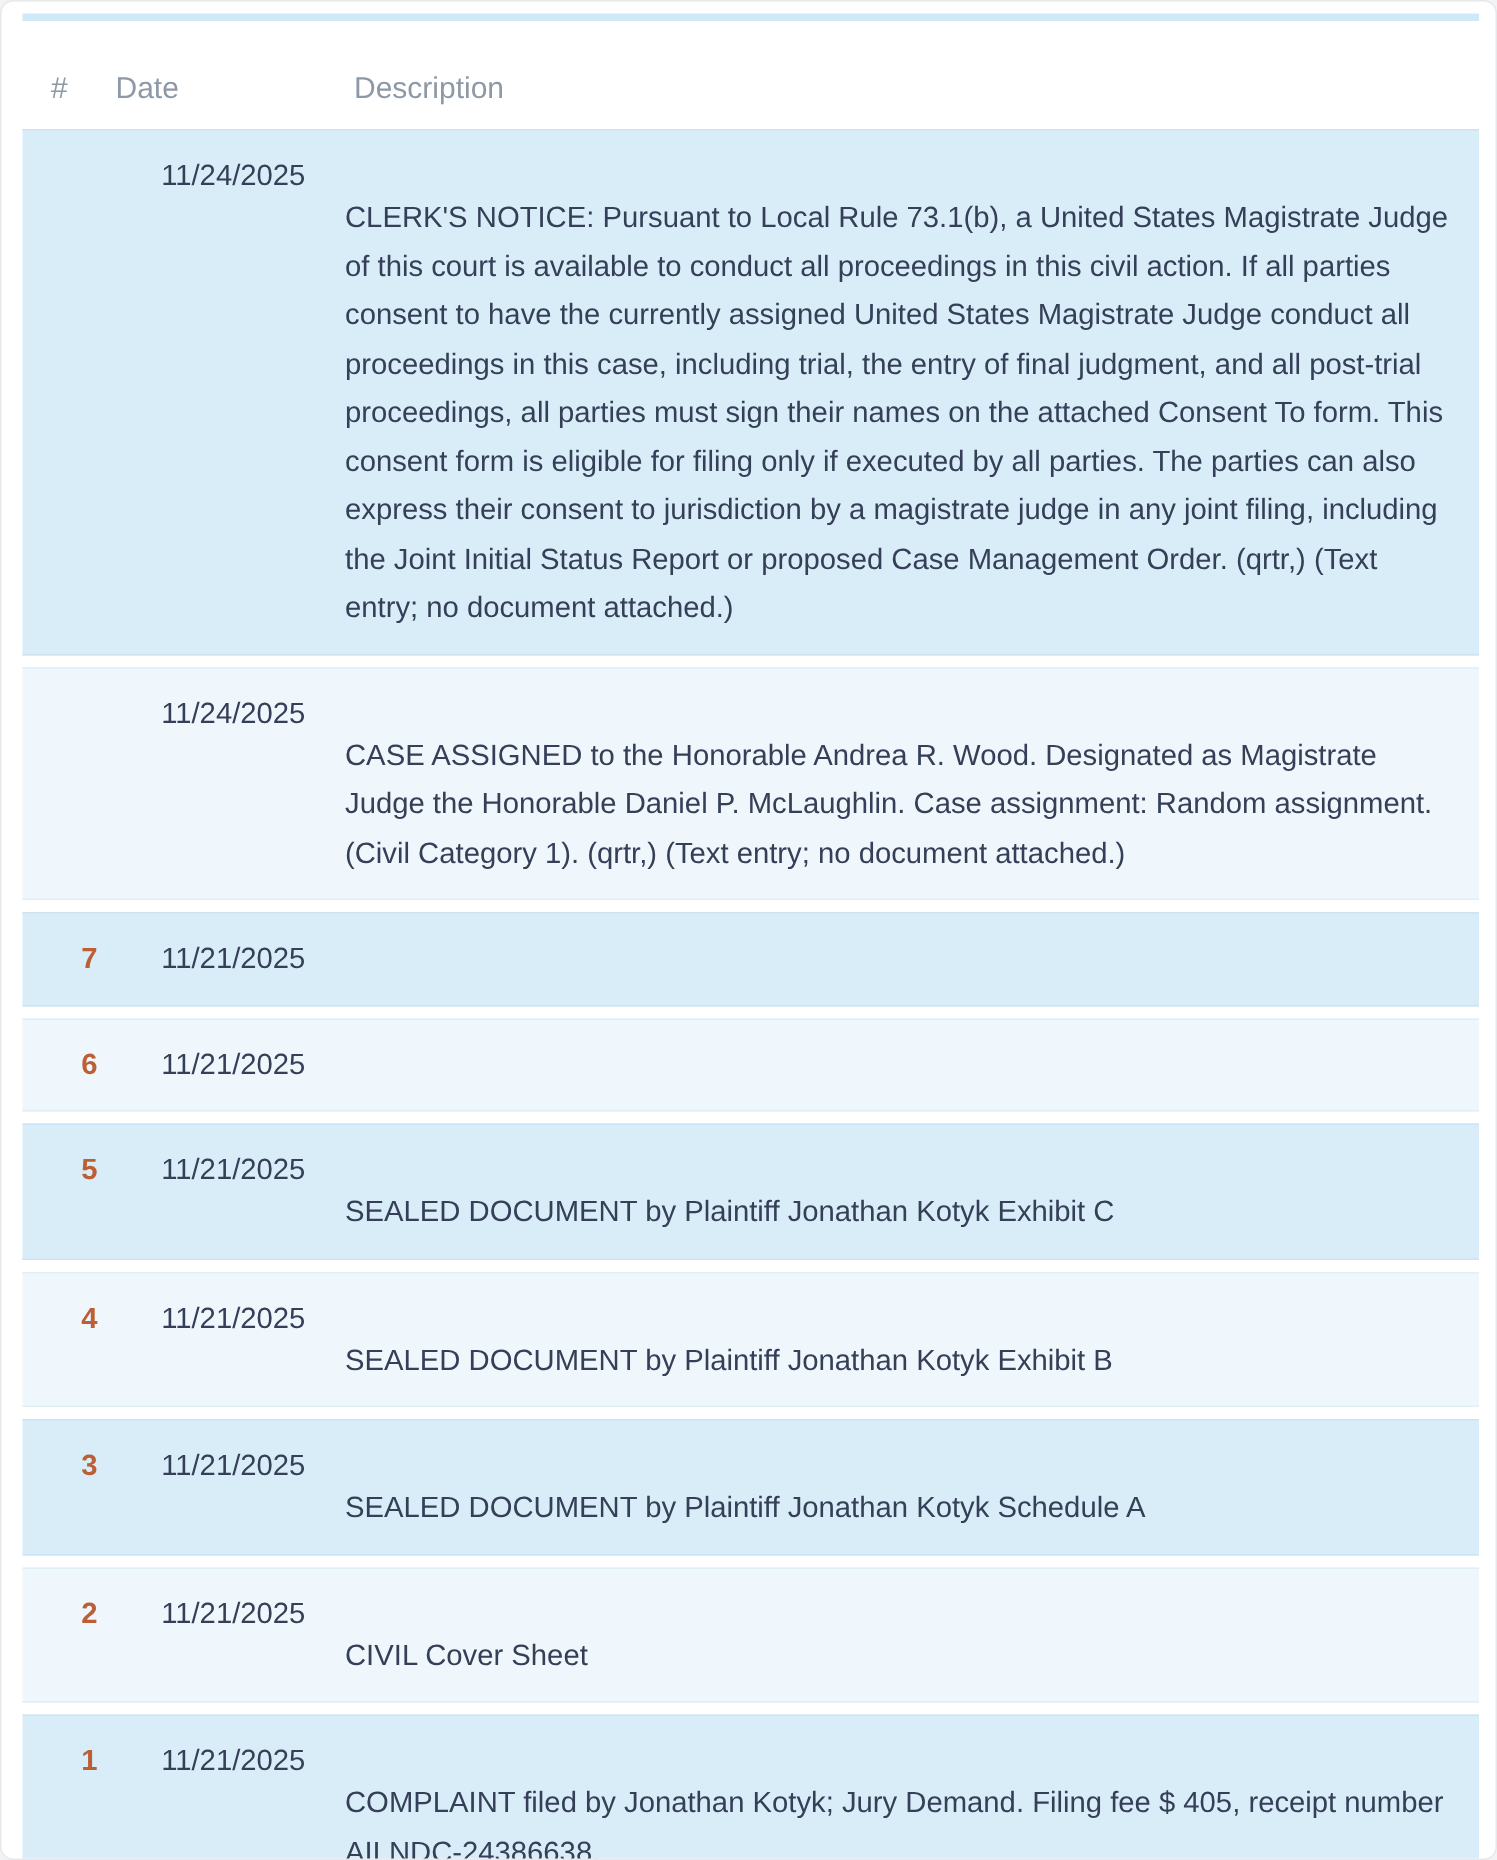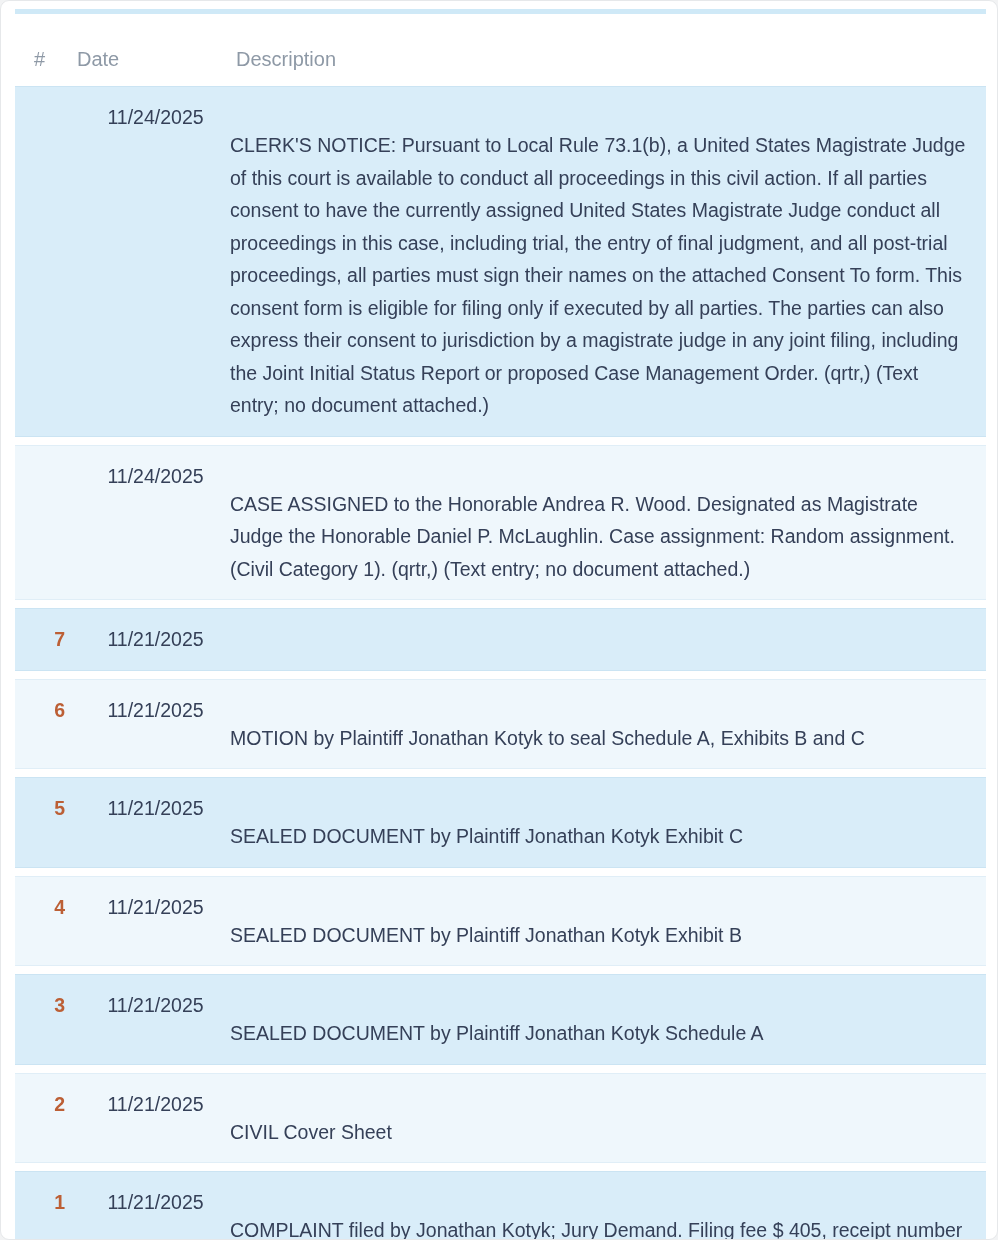--- a/index.html
+++ b/index.html
@@ -94,21 +94,20 @@
   </div>
 
   <div class="row blue">
     <div class="cell num">7</div>
     <div class="cell date">11/21/2025</div>
   </div>
 
   <div class="row light">
     <div class="cell num">6</div>
     <div class="cell date">11/21/2025</div>
-    <div class="cell desc">MOTION by Plaintiff Jonathan Kotyk to seal Schedule A, Exhibits B and C</div>
   </div>
 
   <div class="row blue">
     <div class="cell num">5</div>
     <div class="cell date">11/21/2025</div>
     <div class="cell desc">SEALED DOCUMENT by Plaintiff Jonathan Kotyk Exhibit C</div>
   </div>
 
   <div class="row light">
     <div class="cell num">4</div>

